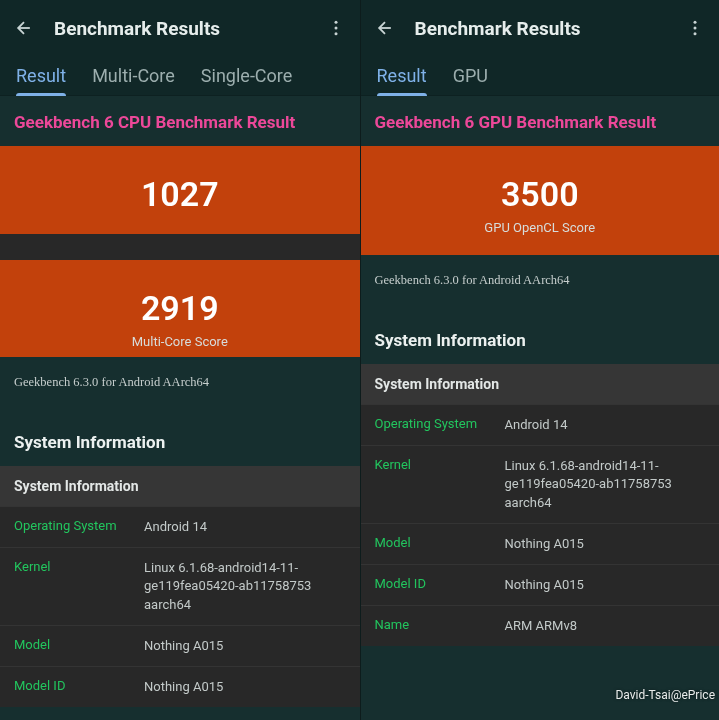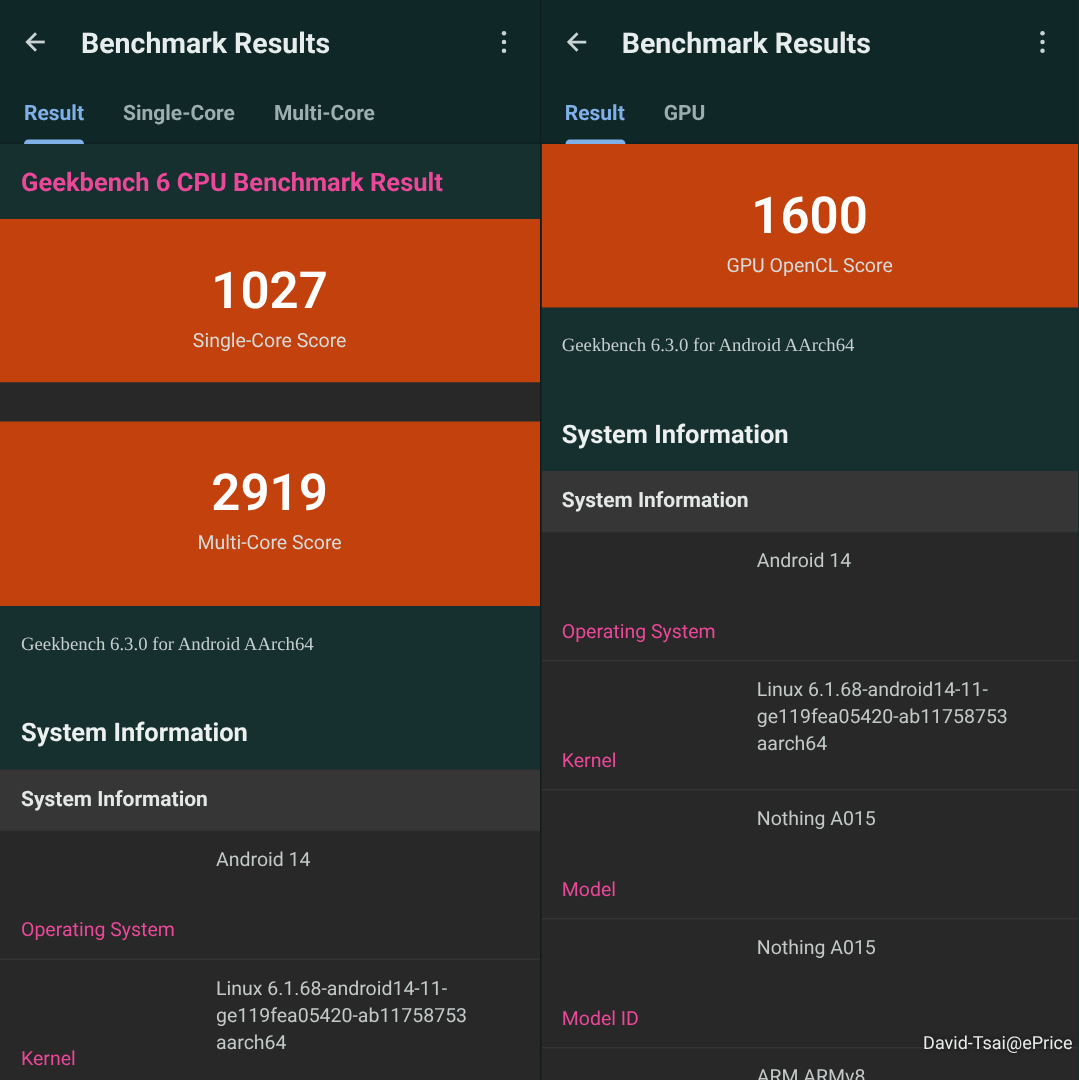--- a/index.html
+++ b/index.html
@@ -50,22 +50,22 @@
       display: flex;
       padding: 0 16px;
       gap: 26px;
       height: 40px;
       align-items: center;
       background: #102727;
       border-bottom: 1px solid rgba(0,0,0,0.15);
     }
     .tab {
       color: #9caeae;
-      font-size: 14px;
-      font-weight: 700;
+      font-size: 18px;
+      font-weight: 400;
       cursor: pointer;
       height: 40px;
       display: flex;
       align-items: center;
       position: relative;
     }
     .tab.active { color: #7fb1e8; }
     .tab.active::after {
       content: '';
       position: absolute;
@@ -90,21 +90,21 @@
       color: #fff;
       font-size: 34px;
       font-weight: 600;
     }
     .score-label {
       color: #d7dcdb;
       font-size: 13px;
       margin-top: 6px;
     }
     .score-box.single { padding-top: 28px; padding-bottom: 20px; }
-    .score-box.multi { padding-top: 28px; padding-bottom: 34px; }
+    .score-box.multi { padding-top: 28px; padding-bottom: 8px; }
     .gap { height: 26px; background: #282828; }
     .version-line {
       color: #c7cfce;
       font-size: 12.5px;
       padding: 18px 14px 24px 14px;
       font-family: Liberation Serif, serif;
     }
     .section-title {
       color: #ecf1f0;
       font-size: 17px;
@@ -121,22 +121,21 @@
     }
     .row {
       display: flex;
       padding: 11px 14px;
       font-size: 13px;
       border-top: 1px solid rgba(255,255,255,0.06);
     }
     .row .label {
       width: 130px;
       flex-shrink: 0;
-      color: #ec4899;
-      margin-top: 48px;
+      color: #22c55e;
     }
     .row .value {
       flex: 1;
       color: #c3cac9;
       word-break: break-word;
       line-height: 1.4;
     }
     .subheader.inner { margin-top: 14px; }
     .watermark {
       position: absolute;
@@ -163,28 +162,27 @@
     <span class="more-icon">
       <svg width="20" height="20" viewBox="0 0 24 24" fill="currentColor">
           <circle cx="12" cy="5" r="1.8"></circle>
           <circle cx="12" cy="12" r="1.8"></circle>
           <circle cx="12" cy="19" r="1.8"></circle>
         </svg>
     </span>
   </div>
   <div class="tabs">
     <div class="tab active">Result</div>
+    <div class="tab">Multi-Core</div>
     <div class="tab">Single-Core</div>
-    <div class="tab">Multi-Core</div>
   </div>
   <div class="content">
     <div class="page-title">Geekbench 6 CPU Benchmark Result</div>
     <div class="score-box single">
       <div class="score-val">1027</div>
-      <div class="score-label">Single-Core Score</div>
     </div>
     <div class="gap"></div>
     <div class="score-box multi">
       <div class="score-val">2919</div>
       <div class="score-label">Multi-Core Score</div>
     </div>
     <div class="version-line">Geekbench 6.3.0 for Android AArch64</div>
     <div class="section-title">System Information</div>
     <div class="table">
       <div class="subheader">System Information</div>
@@ -224,22 +222,23 @@
           <circle cx="12" cy="12" r="1.8"></circle>
           <circle cx="12" cy="19" r="1.8"></circle>
         </svg>
     </span>
   </div>
   <div class="tabs">
     <div class="tab active">Result</div>
     <div class="tab">GPU</div>
   </div>
   <div class="content">
+    <div class="page-title">Geekbench 6 GPU Benchmark Result</div>
     <div class="score-box single">
-      <div class="score-val">1600</div>
+      <div class="score-val">3500</div>
       <div class="score-label">GPU OpenCL Score</div>
     </div>
     <div class="version-line">Geekbench 6.3.0 for Android AArch64</div>
     <div class="section-title">System Information</div>
     <div class="table">
       <div class="subheader">System Information</div>
       <div class="row">
         <div class="label">Operating System</div>
         <div class="value">Android 14</div>
       </div>

